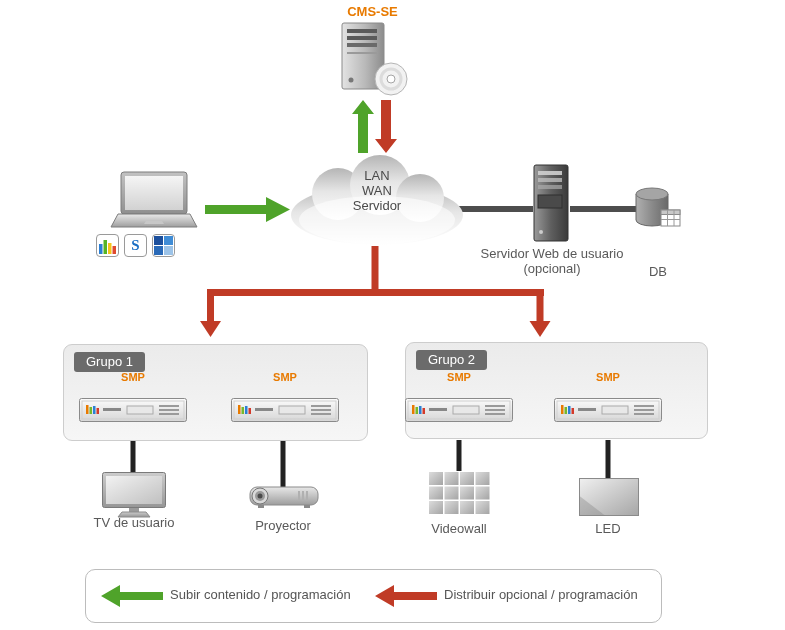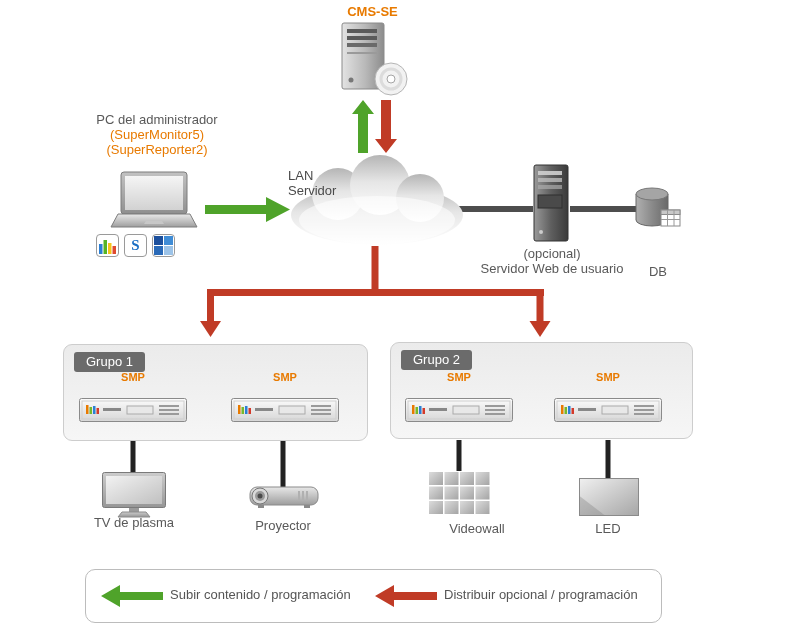--- a/index.html
+++ b/index.html
@@ -4,21 +4,21 @@
 <style>
   html,body{margin:0;padding:0;background:#fff;}
   .canvas{
     position:relative;width:785px;height:630px;background:#ffffff;
     font-family:"Liberation Sans",sans-serif;overflow:hidden;
   }
   .abs{position:absolute;}
   .lbl{color:#595959;font-size:13px;text-align:center;line-height:15px;}
   .orange{color:#e87a00;}
   .bold{font-weight:bold;}
-  .cloud-text{color:#4a4a4a;font-size:13px;text-align:left;line-height:15px;}
+  .cloud-text{color:#4a4a4a;font-size:13px;text-align:center;line-height:15px;}
   .group-box{
     position:absolute;width:303px;height:95px;border:1px solid #cdcdcd;border-radius:9px;
     background:linear-gradient(#ebebeb,#f6f6f6);
   }
   .group-tag{
     position:absolute;left:10px;top:7px;background:#6b6b6b;color:#ffffff;
     font-size:13px;padding:2px 12px 3px;border-radius:3px;
   }
   .smp-label{position:absolute;width:80px;text-align:center;color:#e87a00;font-weight:bold;font-size:11px;}
   .legend-box{
@@ -136,25 +136,20 @@
     <rect x="6" y="21" width="30" height="4" fill="#6a6a6a"></rect>
     <rect x="6" y="30" width="30" height="2" fill="#9a9a9a"></rect>
     <circle cx="10" cy="58" r="2.5" fill="#777"></circle>
     <g>
       <circle cx="50" cy="57" r="16" fill="#f2f2f2" stroke="#b5b5b5"></circle>
       <circle cx="50" cy="57" r="10" fill="none" stroke="#dcdcdc" stroke-width="3"></circle>
       <circle cx="50" cy="57" r="4" fill="#ffffff" stroke="#a5a5a5"></circle>
     </g>
   </svg>
 
-  <div class="abs" style="left:68px;top:112px;width:178px;">
-    <div class="lbl">PC del administrador</div>
-    <div class="lbl orange">(SuperMonitor5)</div>
-    <div class="lbl orange">(SuperReporter2)</div>
-  </div>
 
   <svg class="abs" style="left:110px;top:171px" width="88" height="60" viewBox="0 0 88 60">
     <rect x="11" y="1" width="66" height="42" rx="3" fill="url(#g-lap-frame)" stroke="#7d7d7d"></rect>
     <rect x="15" y="5" width="58" height="34" fill="url(#g-lap-screen)"></rect>
     <polygon points="8,43 80,43 87,56 1,56" fill="url(#g-lap-base)" stroke="#7d7d7d"></polygon>
     <polygon points="36,50 52,50 54,53 34,53" fill="#c7c7c7"></polygon>
   </svg>
 
   <div class="app-icons">
     <span class="app-ico">
@@ -178,52 +173,53 @@
     <g fill="url(#g-cloud)">
       <ellipse cx="89" cy="63" rx="86" ry="30"></ellipse>
       <circle cx="50" cy="42" r="26"></circle>
       <circle cx="92" cy="33" r="30"></circle>
       <circle cx="132" cy="46" r="24"></circle>
     </g>
     <ellipse cx="89" cy="68" rx="78" ry="24" fill="#ffffff" opacity="0.55"></ellipse>
   </svg>
   <div class="abs cloud-text" style="left:288px;top:168px;width:178px;">
     <div>LAN</div>
+    <div>WAN</div>
     <div>Servidor</div>
   </div>
 
   <svg class="abs" style="left:533px;top:164px" width="38" height="80" viewBox="0 0 38 80">
     <rect x="1" y="1" width="34" height="76" rx="2" fill="url(#g-ws)" stroke="#333"></rect>
     <rect x="5" y="7" width="24" height="4" fill="#cfcfcf" opacity="0.9"></rect>
     <rect x="5" y="14" width="24" height="4" fill="#bdbdbd" opacity="0.8"></rect>
     <rect x="5" y="21" width="24" height="4" fill="#ababab" opacity="0.7"></rect>
     <rect x="5" y="31" width="24" height="13" fill="#4a4a4a" stroke="#2e2e2e"></rect>
     <circle cx="8" cy="68" r="2" fill="#cccccc"></circle>
   </svg>
   <div class="abs" style="left:462px;top:246px;width:180px;">
+    <div class="lbl">Servidor Web de usuario</div>
     <div class="lbl">(opcional)</div>
-    <div class="lbl">Servidor Web de usuario</div>
   </div>
 
   <svg class="abs" style="left:634px;top:186px" width="48" height="46" viewBox="0 0 48 46">
     <path d="M2,8 v26 a16,6 0 0 0 32,0 v-26" fill="url(#g-db)" stroke="#666"></path>
     <ellipse cx="18" cy="8" rx="16" ry="6" fill="#a5a5a5" stroke="#777"></ellipse>
     <g>
       <rect x="27" y="24" width="19" height="16" fill="#ffffff" stroke="#8a8a8a"></rect>
       <rect x="27" y="24" width="19" height="4.5" fill="#c9c9c9" stroke="#8a8a8a"></rect>
       <path d="M27,33.5 h19 M33.5,24 v16 M40,24 v16" stroke="#9a9a9a" fill="none"></path>
     </g>
   </svg>
   <div class="abs lbl" style="left:638px;top:264px;width:40px;">DB</div>
 
   <div class="group-box" style="left:63px;top:344px;">
     <span class="group-tag">Grupo 1</span>
   </div>
 
-  <div class="group-box" style="left:390px;top:342px;width:301px;">
+  <div class="group-box" style="left:405px;top:342px;width:301px;">
     <span class="group-tag">Grupo 2</span>
   </div>
 
   <div class="smp-label" style="left:93px;top:371px;">SMP</div>
   <div class="smp-label" style="left:245px;top:371px;">SMP</div>
   <div class="smp-label" style="left:419px;top:371px;">SMP</div>
   <div class="smp-label" style="left:568px;top:371px;">SMP</div>
 
   <svg class="abs" style="left:79px;top:398px" width="108" height="24" viewBox="0 0 108 24">
     <rect x="0.5" y="0.5" width="107" height="23" rx="2" fill="url(#g-player)" stroke="#8a8a8a"></rect>
@@ -285,21 +281,21 @@
         <rect x="80" y="15" width="20" height="2"></rect>
       </g>
   </svg>
 
   <svg class="abs" style="left:102px;top:472px" width="64" height="46" viewBox="0 0 64 46">
     <rect x="0.5" y="0.5" width="63" height="35" rx="2" fill="url(#g-tv-frame)" stroke="#7a7a7a"></rect>
     <rect x="4" y="4" width="56" height="28" fill="url(#g-tv-screen)"></rect>
     <rect x="27" y="36" width="10" height="4" fill="#9a9a9a"></rect>
     <polygon points="20,40 44,40 48,45 16,45" fill="url(#g-tv-frame)" stroke="#8a8a8a"></polygon>
   </svg>
-  <div class="abs lbl" style="left:93px;top:515px;width:82px;">TV de plasma</div>
+  <div class="abs lbl" style="left:93px;top:515px;width:82px;">TV de usuario</div>
 
   <svg class="abs" style="left:246px;top:484px" width="74" height="28" viewBox="0 0 74 28">
     <rect x="4" y="3" width="68" height="18" rx="7" fill="url(#g-proj)" stroke="#8a8a8a"></rect>
     <circle cx="14" cy="12" r="8" fill="#d9d9d9" stroke="#777"></circle>
     <circle cx="14" cy="12" r="5" fill="#9a9a9a"></circle>
     <circle cx="14" cy="12" r="2.5" fill="#4a4a4a"></circle>
     <g fill="#b0b0b0">
         <rect x="52" y="7" width="2" height="10"></rect>
         <rect x="56" y="7" width="2" height="10"></rect>
         <rect x="60" y="7" width="2" height="10"></rect>
@@ -318,21 +314,21 @@
       <rect x="0.5" y="15" width="15" height="14"></rect>
         <rect x="16" y="15" width="15" height="14"></rect>
         <rect x="31.5" y="15" width="15" height="14"></rect>
         <rect x="47" y="15" width="15" height="14"></rect>
       <rect x="0.5" y="29.5" width="15" height="14"></rect>
         <rect x="16" y="29.5" width="15" height="14"></rect>
         <rect x="31.5" y="29.5" width="15" height="14"></rect>
         <rect x="47" y="29.5" width="15" height="14"></rect>
     </g>
   </svg>
-  <div class="abs lbl" style="left:427px;top:521px;width:64px;margin-left:18px;">Videowall</div>
+  <div class="abs lbl" style="left:427px;top:521px;width:64px;">Videowall</div>
 
   <svg class="abs" style="left:579px;top:478px" width="60" height="38" viewBox="0 0 60 38">
     <rect x="0.5" y="0.5" width="59" height="37" fill="url(#g-led)" stroke="#8a8a8a"></rect>
     <polygon points="0.5,37.5 26,37.5 0.5,18" fill="#7f7f7f" opacity="0.35"></polygon>
   </svg>
   <div class="abs lbl" style="left:583px;top:521px;width:50px;">LED</div>
 
   <div class="legend-box">
     <svg class="abs" style="left:15px;top:15px" width="62" height="22" viewBox="0 0 62 22">
       <polygon points="0,11 19,0 19,7 62,7 62,15 19,15 19,22" fill="#4fa32a"></polygon>

